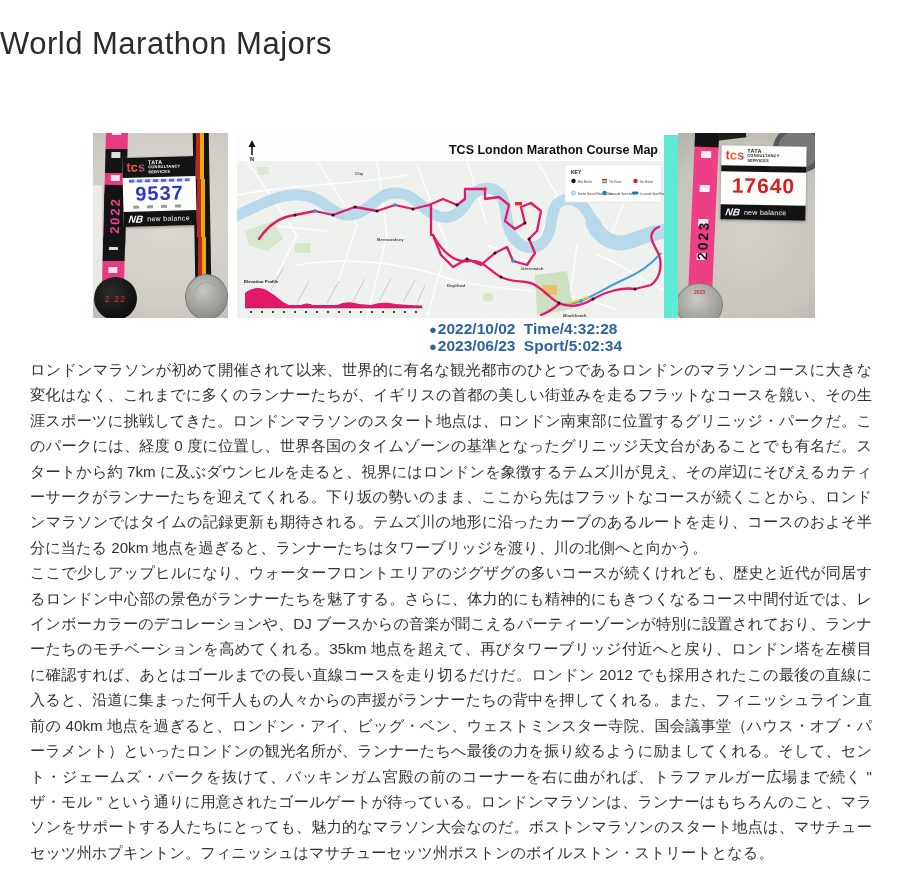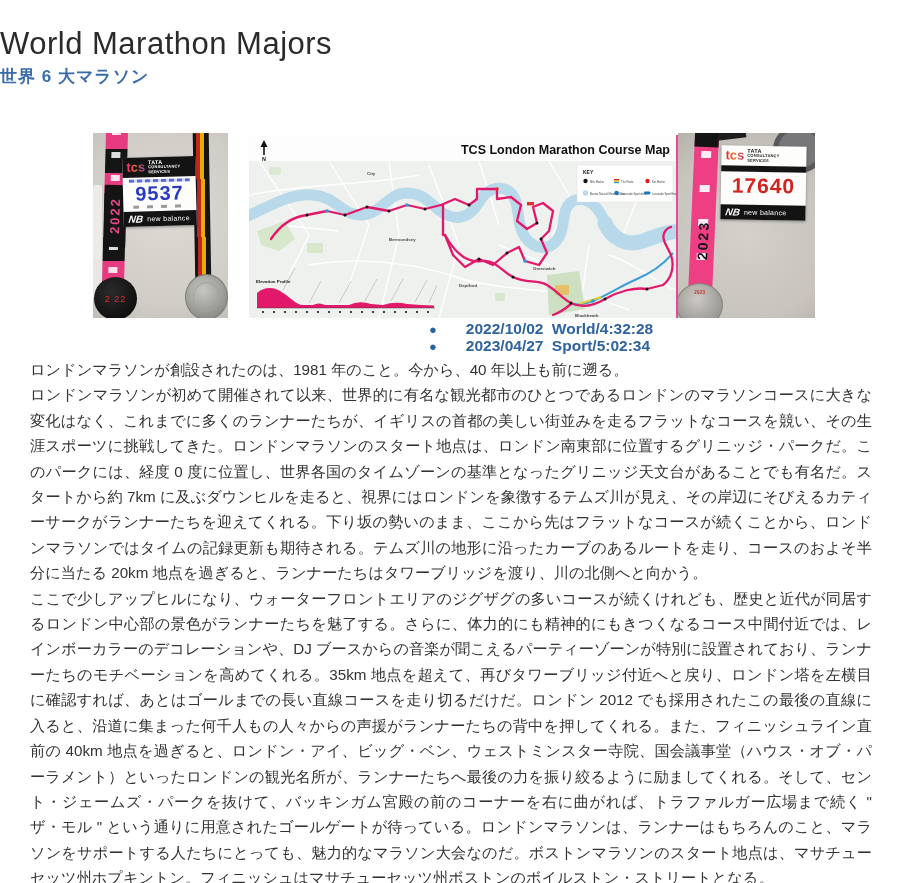--- a/index.html
+++ b/index.html
@@ -62,37 +62,36 @@
   .ribbon2023 .seg-black{position:absolute;left:0;top:0;width:100%;height:18px;background:#141414;}
   .ribbon2023 .logos{position:absolute;left:7px;top:22px;width:10px;height:160px;
     background:repeating-linear-gradient(180deg,rgba(255,255,255,.9) 0 7px,transparent 7px 34px);}
   .year-right{left:13px;top:74px;width:24px;height:66px;display:flex;align-items:center;justify-content:center;
     writing-mode:vertical-rl;transform:rotate(182.5deg);color:#17171a;font-size:14px;font-weight:bold;letter-spacing:2px;}
   .medal-silver-r{left:-2px;top:150px;width:45px;height:42px;border-radius:50%;
     background:radial-gradient(circle at 45% 35%,#cccac6,#97958f 75%);border:1px solid #85837d;
     display:flex;align-items:flex-start;justify-content:center;}
   .medal-silver-r span{margin-top:5px;font-size:5px;font-weight:bold;color:#c03a30;}
   
-  .map{position:absolute;left:249px;top:135px;width:506px;height:183px;background:#ec4899;}
+  .map{position:absolute;left:237px;top:135px;width:506px;height:183px;background:#5eead4;}
   
   .dates{position:absolute;left:429px;top:321px;color:#2f639f;font-weight:bold;font-size:15.5px;line-height:16px;}
   .dates .row{display:flex;align-items:baseline;}
   .dates .blt{font-size:13px;margin-right:1px;}
-  .dates .d{width:86px;margin-left:28px;}
+  .dates .d{width:86px;}
   
   .bodytxt{position:absolute;left:30px;top:357px;width:842px;
     font-size:15.2px;line-height:25.4px;color:#333333;text-align:justify;}
   .bodytxt p{margin:0;}
 </style>
 </head>
 <body>
 
 <div class="hdr">
   <h1 class="hdr-title">World Marathon Majors</h1>
-  <div class="hdr-sub">世界 6 大マラソン</div>
 </div>
 
 <div class="photo photo-left">
   <div class="abs tape"></div>
   <div class="abs ribbon2022">
       <div class="logos"></div>
     </div>
   <div class="abs year-left">2022</div>
   <div class="abs medal-black">2 22</div>
   <div class="abs ribbon-ger"></div>
@@ -288,26 +287,25 @@
       <span class="nb">NB</span>
       <span class="nb-word">new balance</span>
     </div>
   </div>
 </div>
 
 <div class="dates">
   <div class="row">
     <span class="blt">●</span>
     <span class="d">2022/10/02</span>
-    <span>World/4:32:28</span>
+    <span>Time/4:32:28</span>
   </div>
   <div class="row">
     <span class="blt">●</span>
-    <span class="d">2023/04/27</span>
+    <span class="d">2023/06/23</span>
     <span>Sport/5:02:34</span>
   </div>
 </div>
 
 <div class="bodytxt">
-  <p>ロンドンマラソンが創設されたのは、1981 年のこと。今から、40 年以上も前に遡る。</p>
   <p>ロンドンマラソンが初めて開催されて以来、世界的に有名な観光都市のひとつであるロンドンのマラソンコースに大きな変化はなく、これまでに多くのランナーたちが、イギリスの首都の美しい街並みを走るフラットなコースを競い、その生涯スポーツに挑戦してきた。ロンドンマラソンのスタート地点は、ロンドン南東部に位置するグリニッジ・パークだ。このパークには、経度 0 度に位置し、世界各国のタイムゾーンの基準となったグリニッジ天文台があることでも有名だ。スタートから約 7km に及ぶダウンヒルを走ると、視界にはロンドンを象徴するテムズ川が見え、その岸辺にそびえるカティーサークがランナーたちを迎えてくれる。下り坂の勢いのまま、ここから先はフラットなコースが続くことから、ロンドンマラソンではタイムの記録更新も期待される。テムズ川の地形に沿ったカーブのあるルートを走り、コースのおよそ半分に当たる 20km 地点を過ぎると、ランナーたちはタワーブリッジを渡り、川の北側へと向かう。</p>
   <p>ここで少しアップヒルになり、ウォーターフロントエリアのジグザグの多いコースが続くけれども、歴史と近代が同居するロンドン中心部の景色がランナーたちを魅了する。さらに、体力的にも精神的にもきつくなるコース中間付近では、レインボーカラーのデコレーションや、DJ ブースからの音楽が聞こえるパーティーゾーンが特別に設置されており、ランナーたちのモチベーションを高めてくれる。35km 地点を超えて、再びタワーブリッジ付近へと戻り、ロンドン塔を左横目に確認すれば、あとはゴールまでの長い直線コースを走り切るだけだ。ロンドン 2012 でも採用されたこの最後の直線に入ると、沿道に集まった何千人もの人々からの声援がランナーたちの背中を押してくれる。また、フィニッシュライン直前の 40km 地点を過ぎると、ロンドン・アイ、ビッグ・ベン、ウェストミンスター寺院、国会議事堂（ハウス・オブ・パーラメント）といったロンドンの観光名所が、ランナーたちへ最後の力を振り絞るように励ましてくれる。そして、セント・ジェームズ・パークを抜けて、バッキンガム宮殿の前のコーナーを右に曲がれば、トラファルガー広場まで続く " ザ・モル " という通りに用意されたゴールゲートが待っている。ロンドンマラソンは、ランナーはもちろんのこと、マラソンをサポートする人たちにとっても、魅力的なマラソン大会なのだ。ボストンマラソンのスタート地点は、マサチューセッツ州ホプキントン。フィニッシュはマサチューセッツ州ボストンのボイルストン・ストリートとなる。</p>
 </div>
 
 </body></html>

